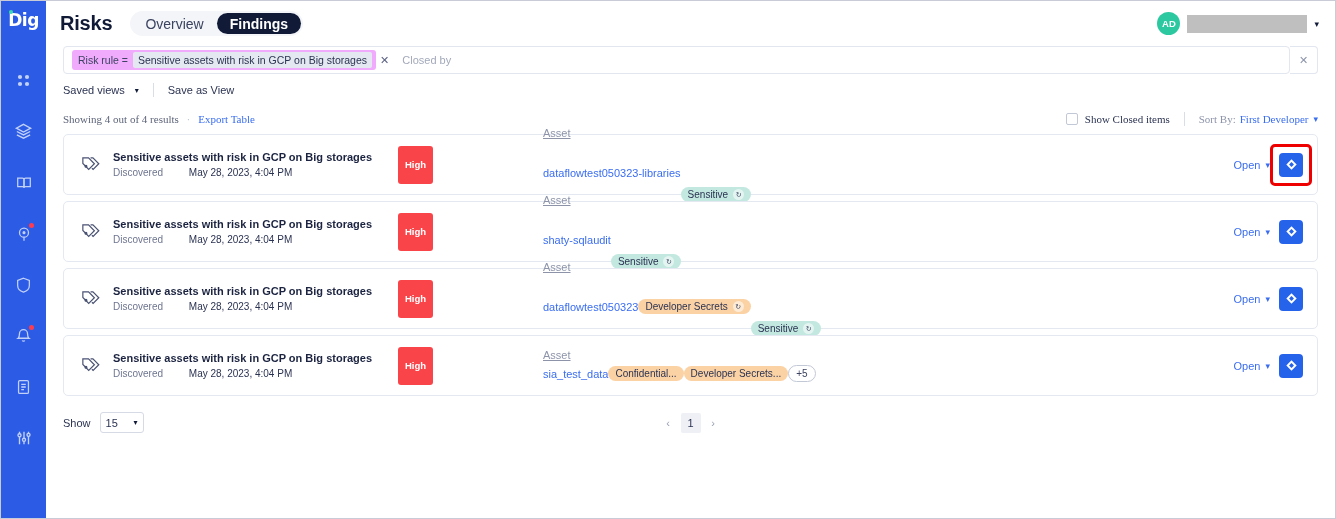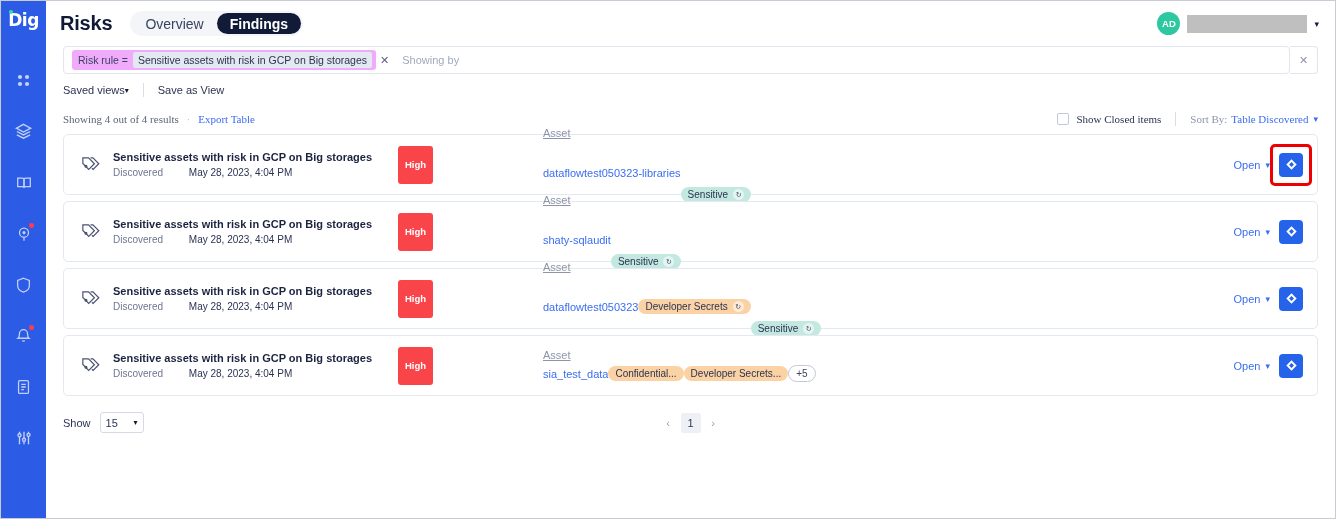--- a/index.html
+++ b/index.html
@@ -191,21 +191,21 @@
   
   .views-row {
     display: flex;
     align-items: center;
     padding: 9px 17px 0 17px;
     gap: 0px;
     font-size: 11px;
   }
   .views-btn {
     color: #2b3352;
-    display: flex; align-items: center; gap: 0;
+    display: flex; align-items: center; gap: 10px;
     cursor: pointer;
   }
   .vdiv {
     width: 1px; height: 14px;
     background: #d9dde7;
     margin: 0 14px;
   }
   .save-view { color: #2b3352; cursor: pointer; }
 
   
@@ -480,21 +480,21 @@
       </div>
     </div>
 
     <div class="filter-wrap">
       <div class="filter-bar">
         <div class="chip-group">
           <span class="chip-key">Risk rule =</span>
           <span class="chip-val">Sensitive assets with risk in GCP on Big storages</span>
         </div>
         <span class="chip-x">✕</span>
-        <span class="filter-ph">Showing by</span>
+        <span class="filter-ph">Closed by</span>
       </div>
       <div class="clear-all">✕</div>
     </div>
 
     <div class="views-row">
       <div class="views-btn">
         <span>Saved views</span>
         <span class="chev-dark" style="font-size:8px">▾</span>
       </div>
       <div class="vdiv"></div>
@@ -503,21 +503,21 @@
 
     <div class="results-bar">
       <span class="showing">Showing 4 out of 4 results</span>
       <span class="sep-dot">·</span>
       <span class="export-link">Export Table</span>
       <div class="results-right">
         <span class="chkbox"></span>
         <span class="chk-label">Show Closed items</span>
         <span class="vdiv"></span>
         <span class="sort-label">Sort By:</span>
-        <span class="sort-val">Table Discovered</span>
+        <span class="sort-val">First Developer</span>
         <span class="chev-blue">▾</span>
       </div>
     </div>
 
     <div class="rows">
         <div class="row">
     <div class="row-icon">
       <svg width="22" height="22" viewBox="0 0 24 24" fill="none" stroke="#4a5273" stroke-width="1.3">
         <path d="M4.2 4.2h6.2l6.4 6.4-6.2 6.2-6.4-6.4z"></path>
         <circle cx="7.6" cy="13.4" r="1" fill="#4a5273"></circle>

